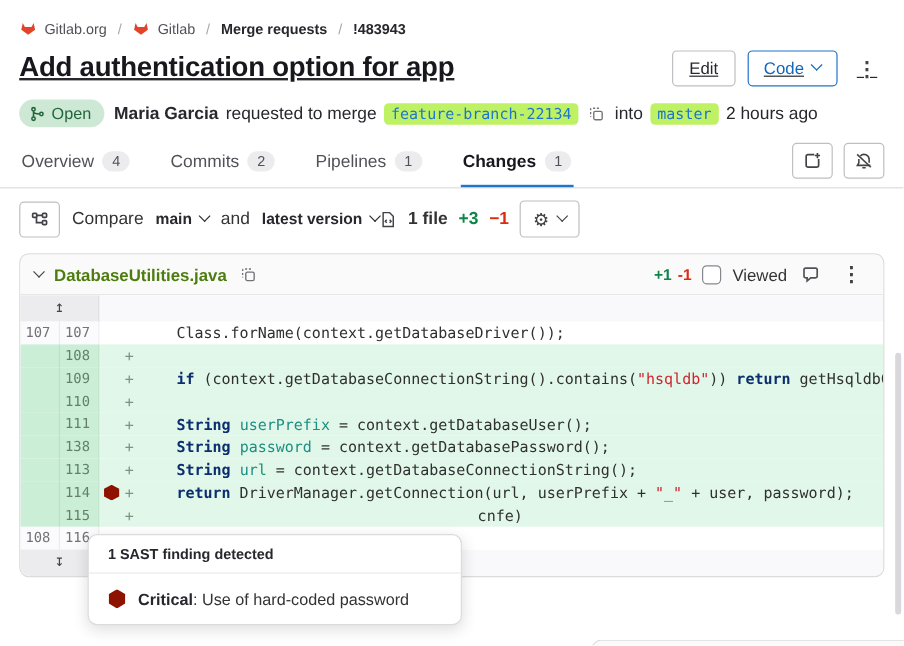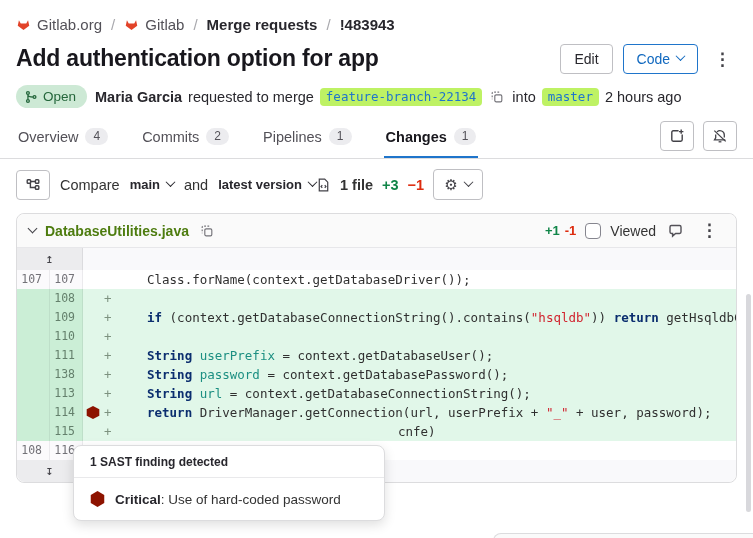--- a/index.html
+++ b/index.html
@@ -9,27 +9,27 @@
     background:#fff; color:#28272d;
     font-family:"Liberation Sans","DejaVu Sans",sans-serif;
     font-size:14px;
   }
   :root{
     --accent:#1f75cb; --green:#108548; --red:#dd2b0e; --critical:#8d1300;
     --added-bg:#e1f7e9; --added-gutter:#cbeed6; --border:#dcdcde;
   }
   svg { display:block; }
   
-  .breadcrumb { display:flex; align-items:flex-start; gap:9px; padding:16px 16px 0 16px;
-    font-size:15px; color:#535158; }
+  .breadcrumb { display:flex; align-items:center; gap:9px; padding:16px 16px 0 16px;
+    font-size:12px; color:#535158; }
   .crumb { display:flex; align-items:center; gap:6px; cursor:pointer; }
   .crumb.bold { font-weight:700; color:#28272d; }
   .crumb-sep { color:#a8a8ad; }
   
-  .title-row { display:flex; justify-content:space-between; align-items:center; padding:11px 16px 0 16px; }
+  .title-row { display:flex; justify-content:space-between; align-items:flex-start; padding:11px 16px 0 16px;text-decoration:underline; }
   h1.page-title { margin:0; font-size:23px; line-height:1.2; letter-spacing:-0.2px; color:#18171d; }
   .title-actions { display:flex; align-items:center; gap:10px; }
   .btn { display:inline-flex; align-items:center; gap:7px; background:#fff; border:1px solid #bfbfc3;
     border-radius:4px; padding:6px 13px; font-size:14px; color:#28272d; cursor:pointer;
     font-family:inherit; }
   .btn.blue { border-color:var(--accent); color:#1068bf; }
   .kebab { border:none; background:none; font-size:17px; font-weight:700; color:#434248;
     cursor:pointer; padding:2px 6px; line-height:1; letter-spacing:0; }
   .chev { width:7px; height:7px; border-right:1.6px solid currentColor; border-bottom:1.6px solid currentColor;
     display:inline-block; transform:rotate(45deg) translate(-1px,-1px); margin-top:-3px; }

